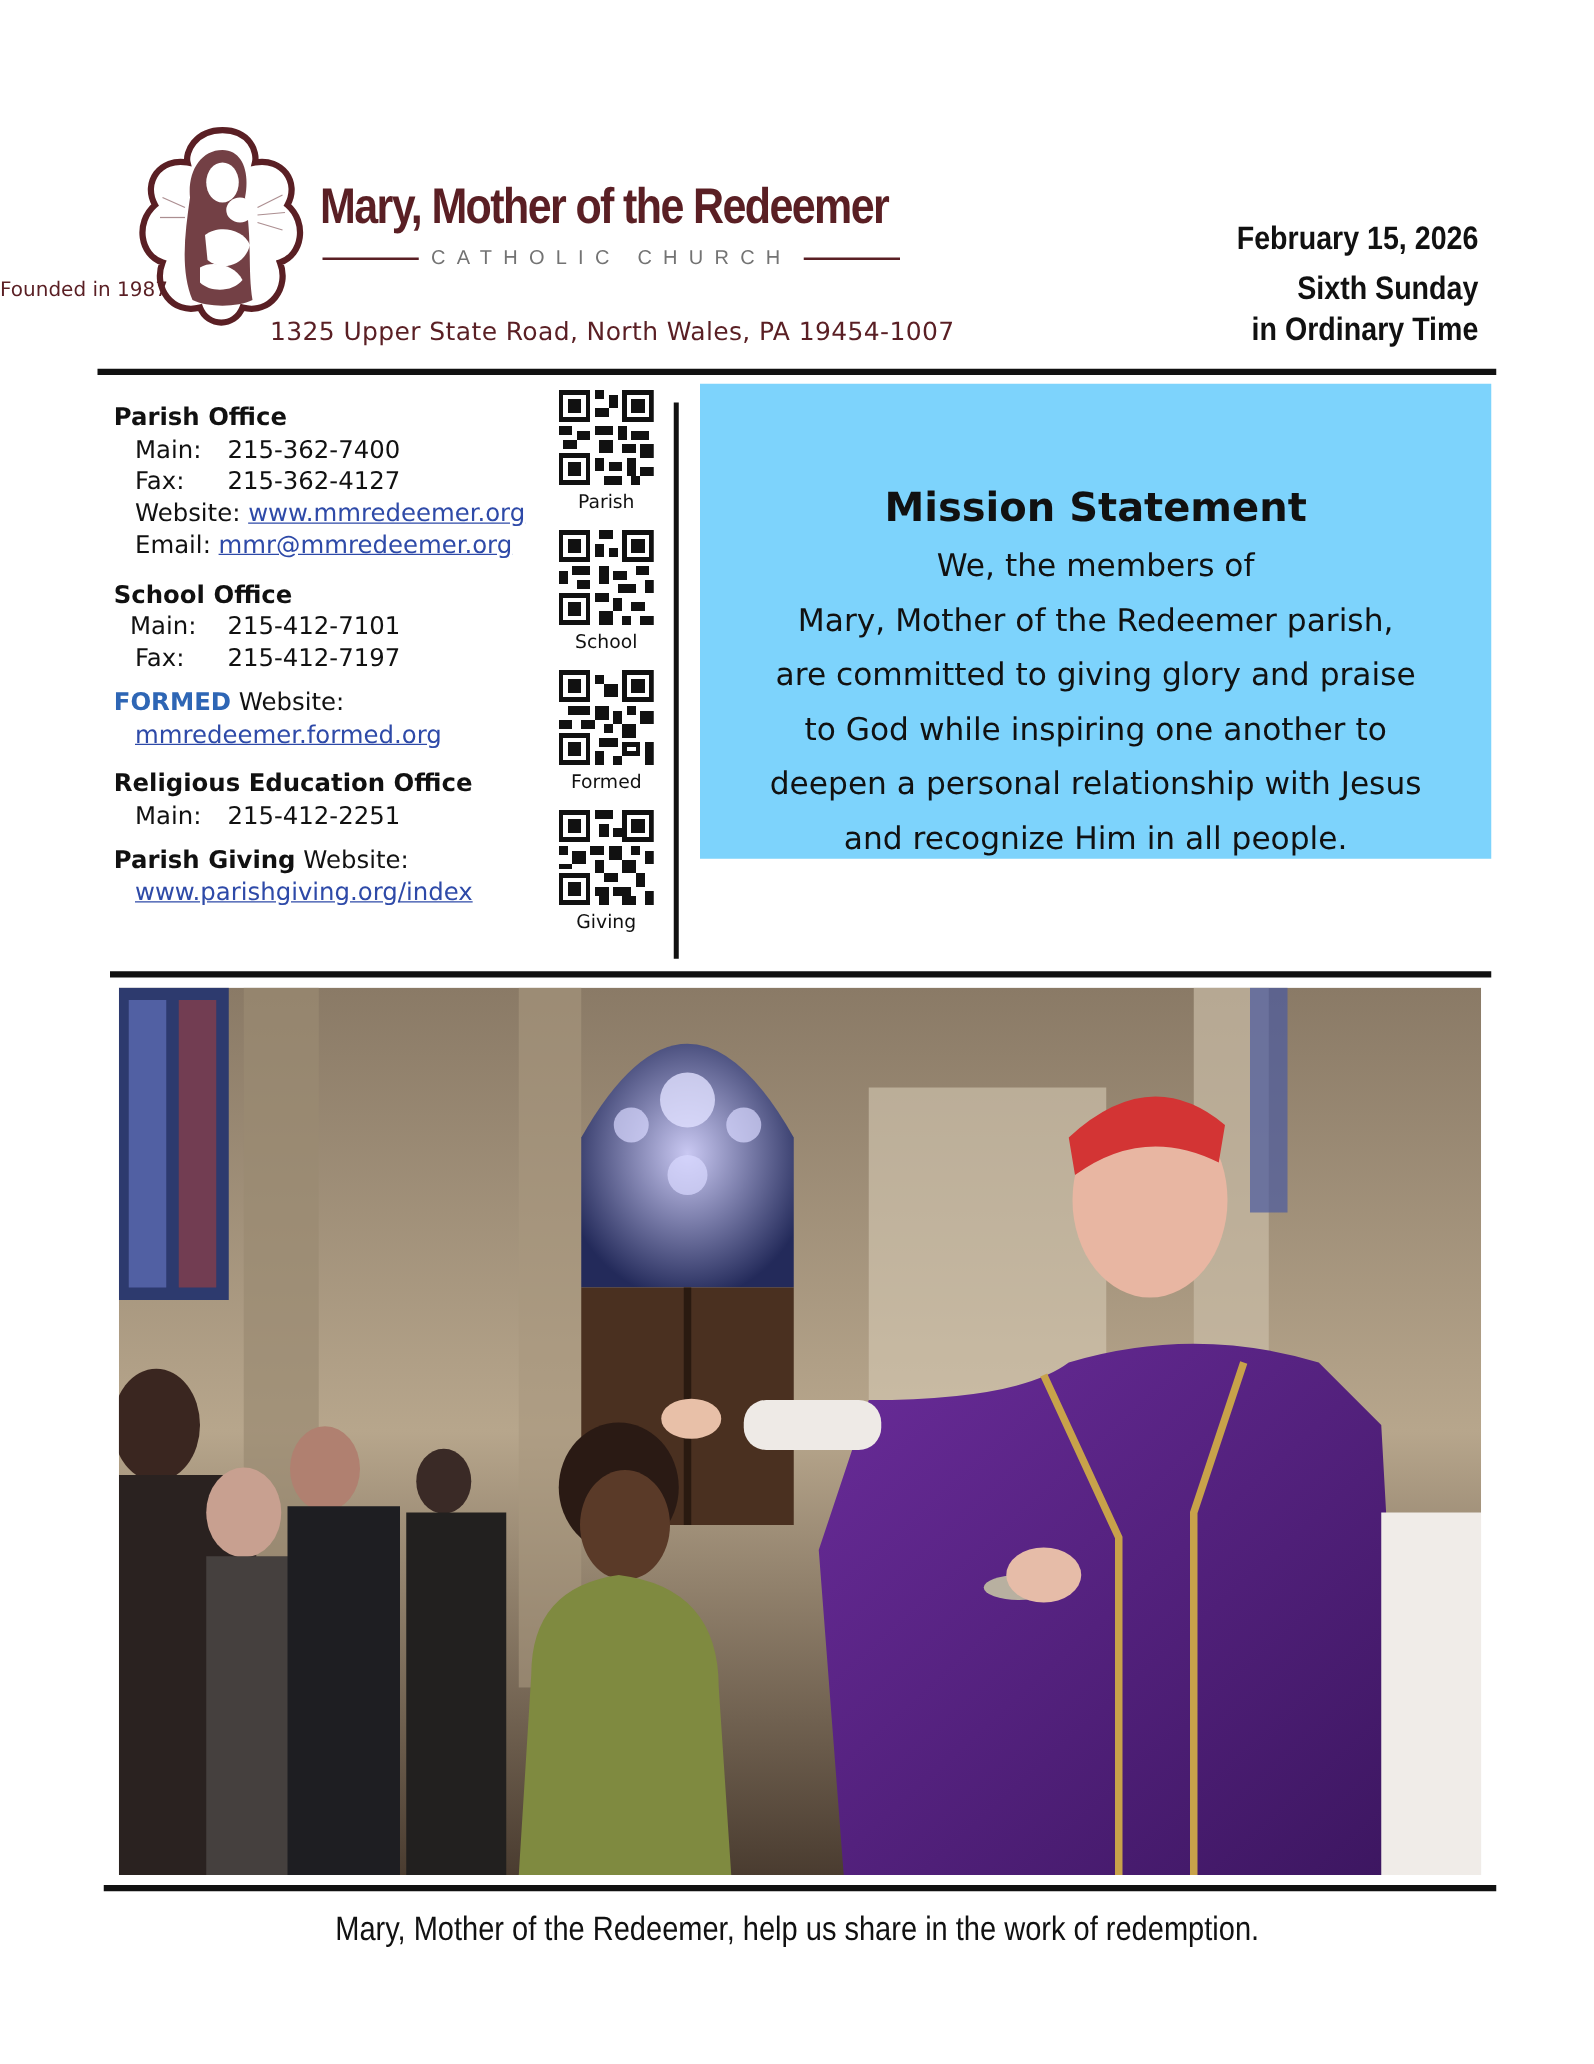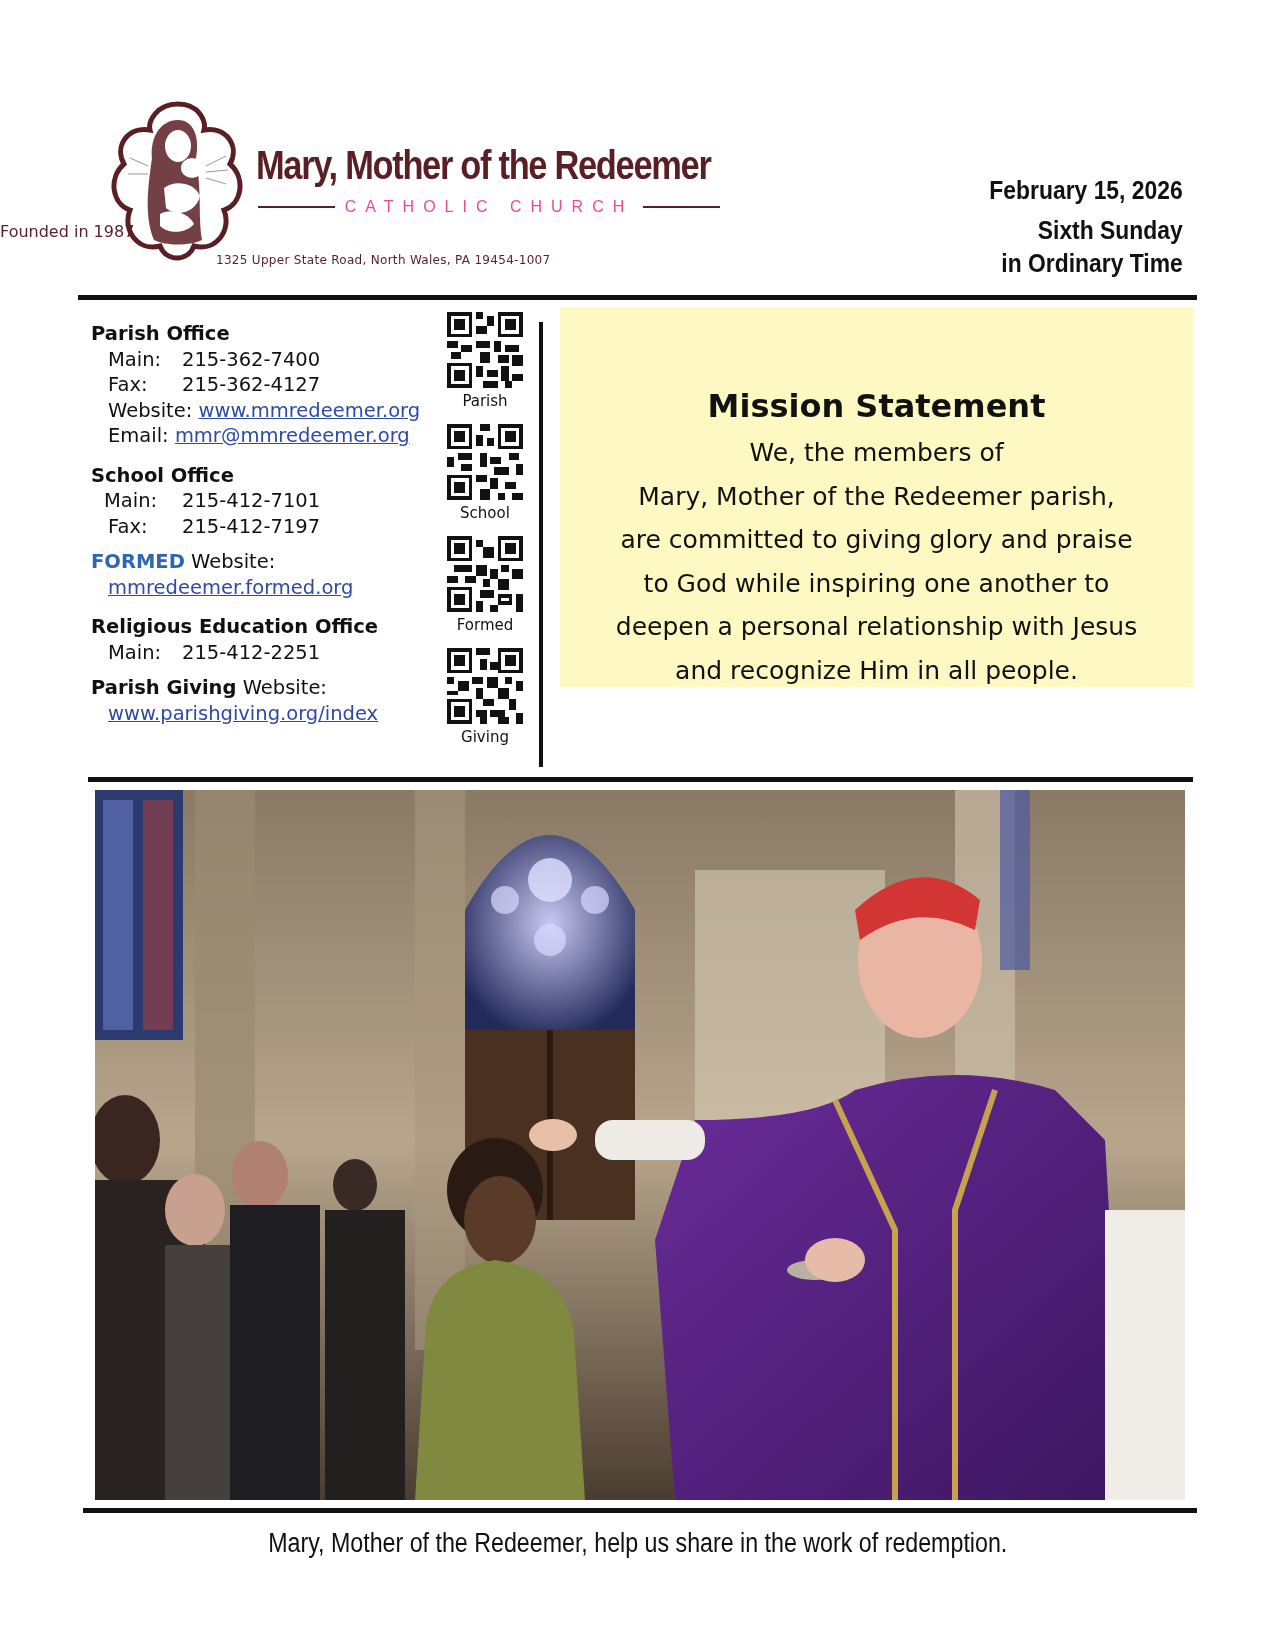--- a/index.html
+++ b/index.html
@@ -6,23 +6,23 @@
   body { width: 1275px; height: 1651px; position: relative; overflow: hidden;
          font-family: "DejaVu Sans", sans-serif; color: #111; }
   .abs { position: absolute; }
 
   
   .logo { left: 108px; top: 96px; width: 140px; height: 168px; }
   .title { left: 256px; top: 143px; font-family: "Liberation Sans", sans-serif; font-weight: bold;
            font-size: 40px; color: #5a1f24; letter-spacing: -1.5px; transform: scaleX(0.86); transform-origin: left top; white-space: nowrap; }
   .subtitle-row { left: 258px; top: 197px; width: 462px; height: 20px; display: flex; align-items: center; gap: 10px; }
   .subtitle-row .line { flex: 1; height: 2px; background: #5a1f24; }
-  .subtitle-row .txt { font-family: "Liberation Sans", sans-serif; font-size: 16px; letter-spacing: 9px; color: #ec4899; white-space: nowrap; }
+  .subtitle-row .txt { font-family: "Liberation Sans", sans-serif; font-size: 16px; letter-spacing: 9px; color: #737373; white-space: nowrap; }
   .founded { left: 0; width: 940px; top: 222px; text-align: left; font-size: 16px; color: #5a1f24; }
-  .address { left: 216px; top: 253px; font-size: 12px; color: #5a1f24; white-space: nowrap; letter-spacing: 0.3px; }
+  .address { left: 216px; top: 253px; font-size: 20px; color: #5a1f24; white-space: nowrap; letter-spacing: 0.3px; }
 
   .date-block { right: 92px; top: 175px; text-align: right; font-family: "Liberation Sans", sans-serif; font-weight: bold; color: #111; }
   .date-block .d1 { font-size: 26px; transform: scaleX(0.88); transform-origin: right; margin-bottom: 8px; }
   .date-block .d2 { font-size: 26px; transform: scaleX(0.88); transform-origin: right; line-height: 33px; }
 
   .rule { background: #111; height: 5px; }
 
   
   .contacts { left: 91px; top: 307px; width: 340px; font-size: 19.5px; line-height: 25.5px; }
   .contacts .hdr { font-weight: bold; margin-top: 14px; }
@@ -31,21 +31,21 @@
   .contacts .sec { margin-bottom: 10px; }
   .contacts a { color: #2e4aa8; text-decoration: underline; }
   .formed { color: #2e66b5; font-weight: bold; }
 
   .qr-col { left: 440px; top: 312px; width: 90px; }
   .qr { width: 76px; height: 76px; margin: 0 auto; display: block; }
   .qr-label { text-align: center; font-size: 15px; margin-top: 4px; margin-bottom: 14px; }
 
   .vrule { left: 539px; top: 322px; width: 4px; height: 445px; background: #111; }
 
-  .mission { left: 560px; top: 307px; width: 633px; height: 380px; background: #fef9c3; text-align: center; }
+  .mission { left: 560px; top: 307px; width: 633px; height: 380px; background: #7dd3fc; text-align: center; }
   .mission h2 { margin: 0; padding-top: 80px; font-size: 32px; font-weight: bold; }
   .mission p { margin: 6px 0 0 0; font-size: 25px; line-height: 43.5px; }
 
   .photo { left: 95px; top: 790px; width: 1090px; height: 710px; overflow: hidden; }
   .caption { left: 0; width: 1275px; top: 1528px; text-align: center; font-family: "Liberation Sans", sans-serif;
              font-weight: normal; font-size: 27px; }
   .caption span { display: inline-block; transform: scaleX(0.86); }
 </style>
 </head>
 <body>

